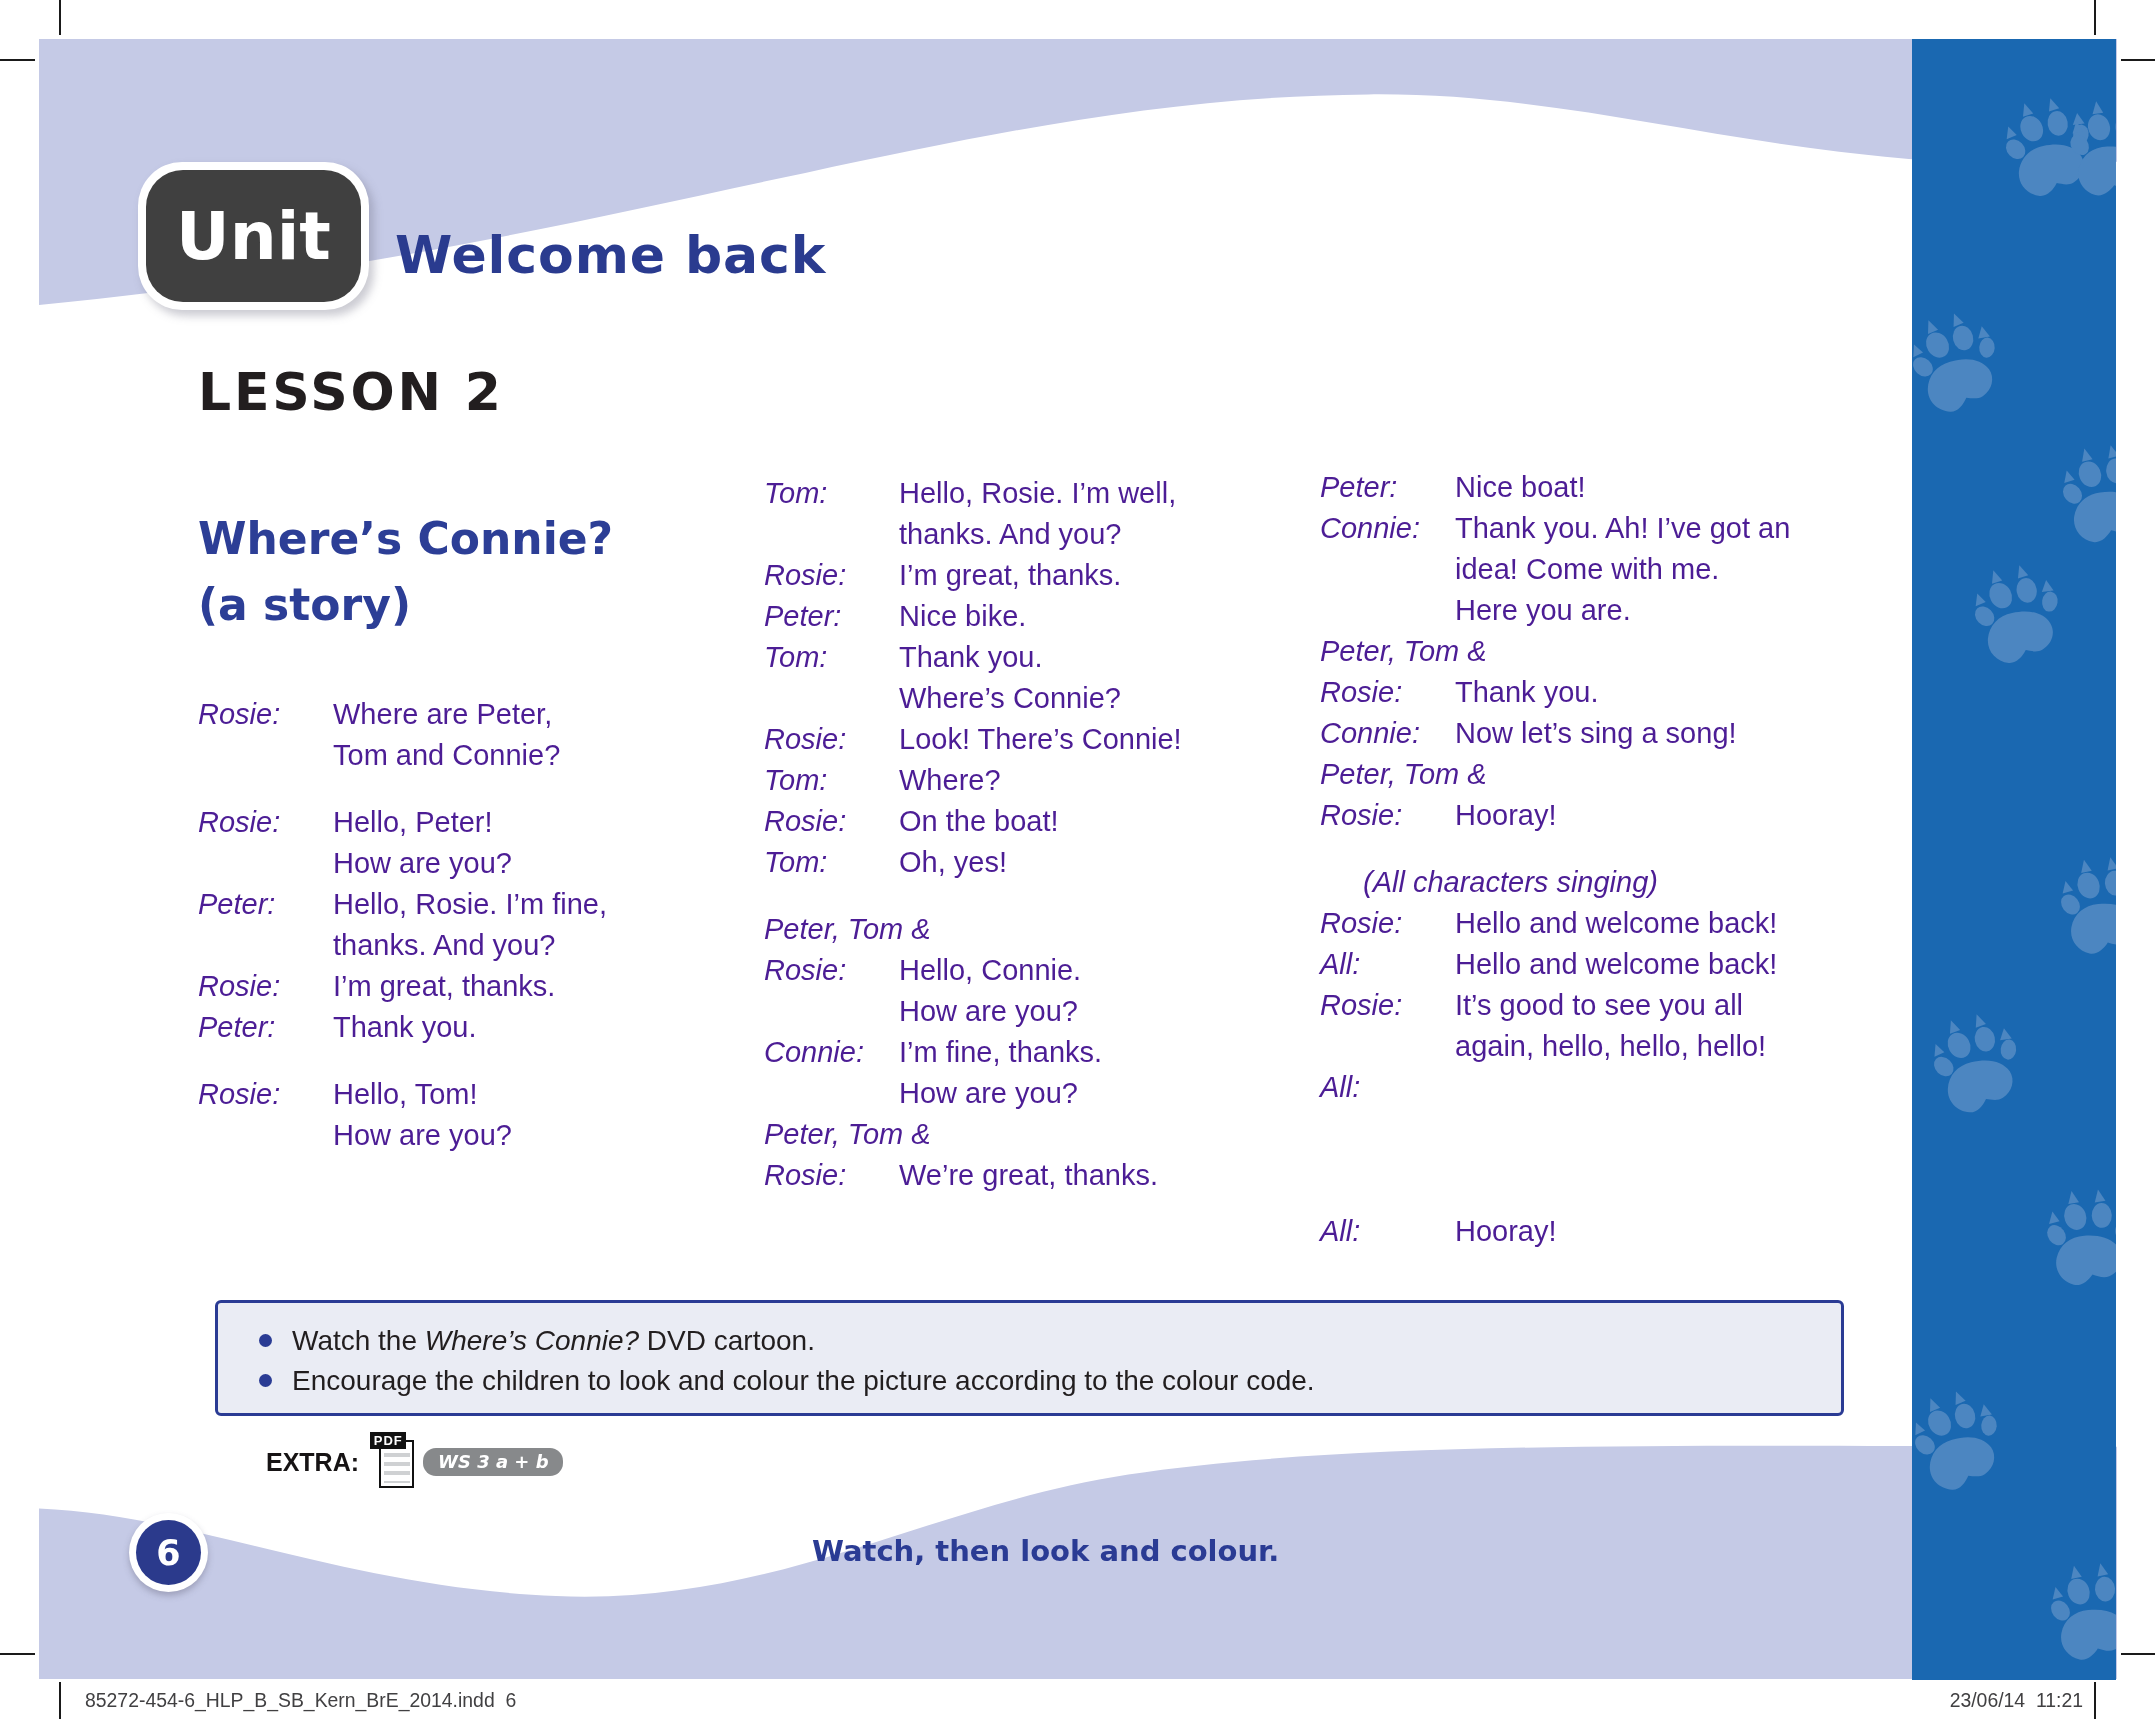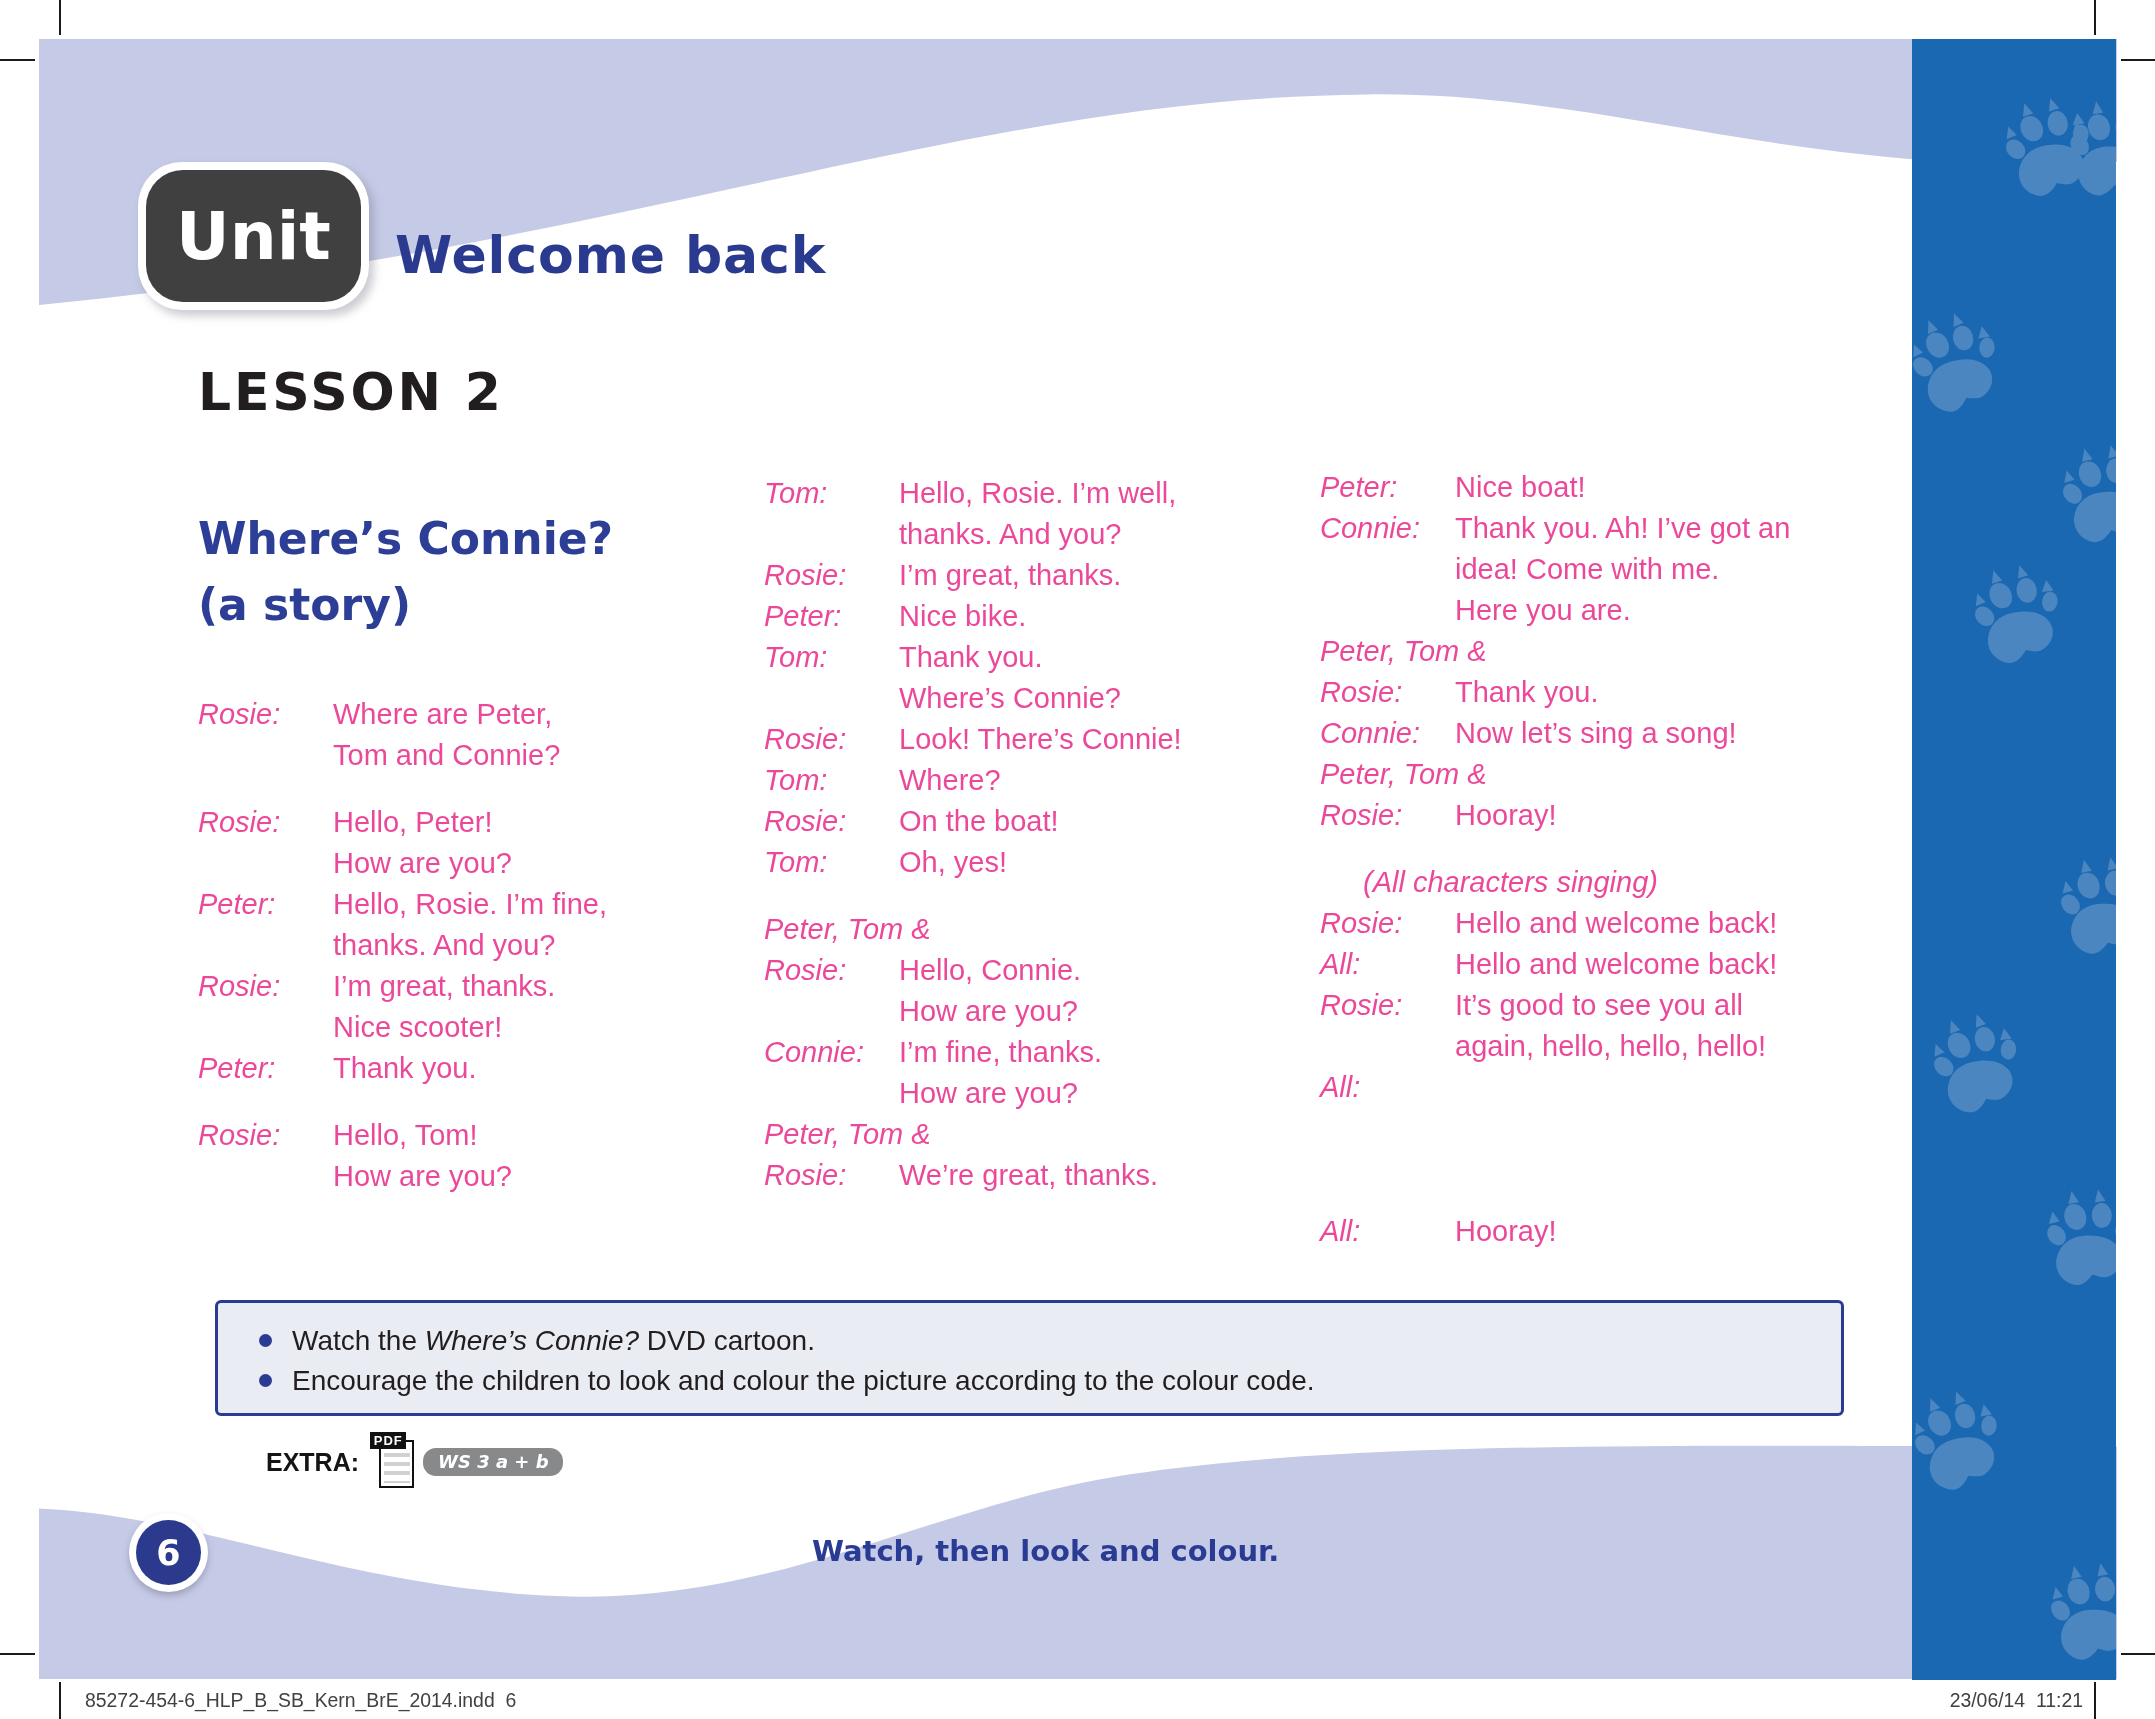--- a/index.html
+++ b/index.html
@@ -35,21 +35,21 @@
               color:#2a3b8f;font-family:"DejaVu Sans",sans-serif;white-space:nowrap;
               letter-spacing:0.9px;}
 
   
   .lesson{position:absolute;left:198px;top:362px;font-size:52px;font-weight:800;
           letter-spacing:2.8px;color:#221e1f;font-family:"DejaVu Sans",sans-serif;}
   .story-title{position:absolute;left:198px;top:506px;font-size:44px;font-weight:bold;
           color:#2c3e96;line-height:66px;font-family:"DejaVu Sans",sans-serif;}
 
   
-  .dialogue{position:absolute;font-size:29px;color:#ec4899;line-height:41px;width:591px;}
+  .dialogue{position:absolute;font-size:29px;color:#4c1d95;line-height:41px;width:591px;}
   .dialogue[data-col="0"]{left:198px;top:694px;}
   .dialogue[data-col="1"]{left:764px;top:473px;}
   .dialogue[data-col="2"]{left:1320px;top:467px;}
   .dline{display:flex;white-space:nowrap;}
   .spk{flex:0 0 135px;font-style:italic;}
   .txt{flex:0 0 auto;}
   .stage{font-style:italic;margin-left:43px;}
   .gap{margin-top:26px;}
   .gap-large{margin-top:103px;}
 
@@ -192,24 +192,20 @@
       <div class="dline">
         <span class="spk"></span>
         <span class="txt">thanks. And you?</span>
       </div>
     </div>
     <div class="entry">
       <div class="dline">
         <span class="spk">Rosie:</span>
         <span class="txt">I’m great, thanks.</span>
       </div>
-      <div class="dline">
-        <span class="spk"></span>
-        <span class="txt">Nice scooter!</span>
-      </div>
     </div>
     <div class="entry">
       <div class="dline">
         <span class="spk">Peter:</span>
         <span class="txt">Thank you.</span>
       </div>
     </div>
     <div class="entry gap">
       <div class="dline">
         <span class="spk">Rosie:</span>

